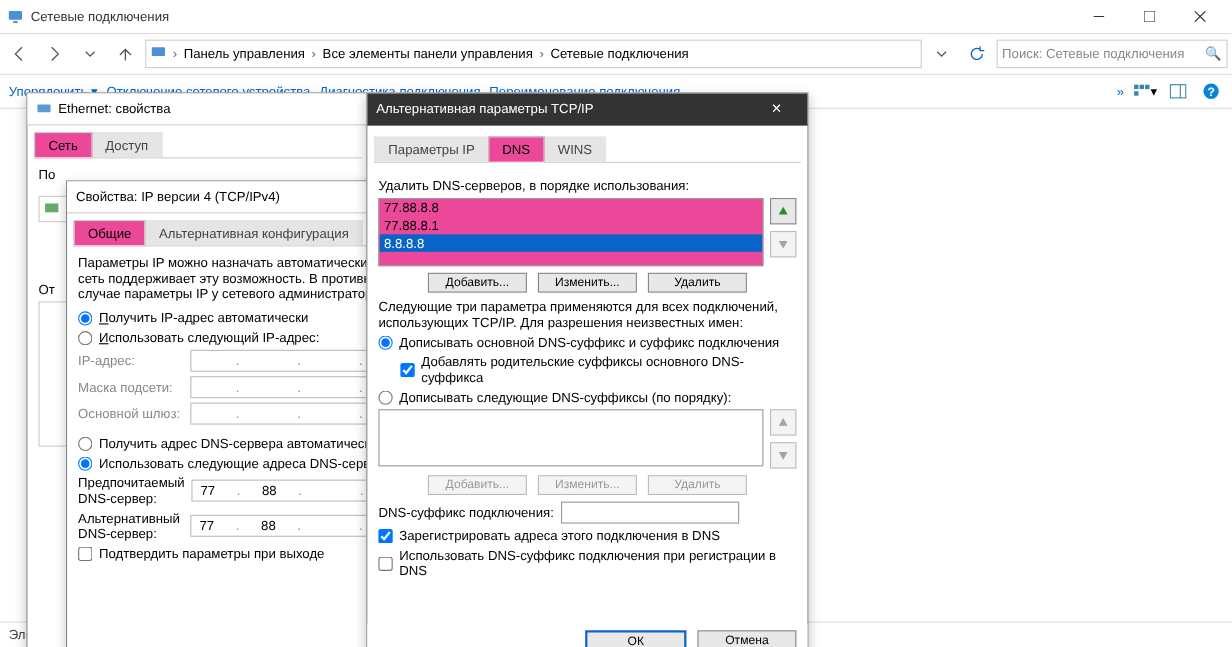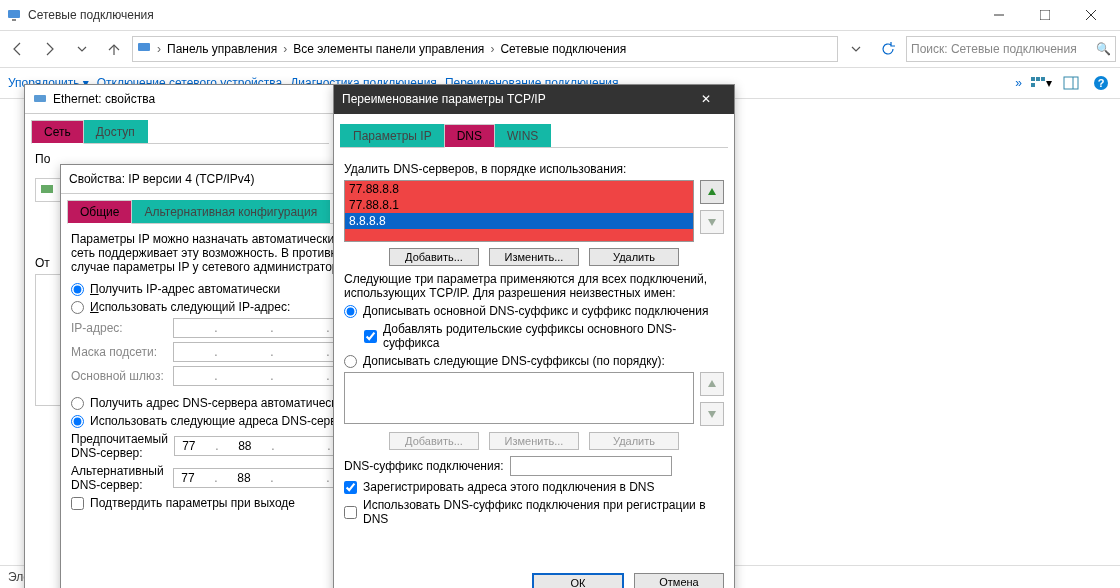--- a/index.html
+++ b/index.html
@@ -23,37 +23,37 @@
   .tbicon{width:22px;height:22px;display:flex;align-items:center;justify-content:center}
   .tbicon svg{width:16px;height:16px}
   .statusbar{position:absolute;left:0;bottom:0;right:0;height:22px;border-top:1px solid #ddd;display:flex;align-items:center;padding:0 8px;color:#444}
   
   .dlg-eth{left:24px;top:84px;width:310px;height:510px}
   .dlg-title{height:28px;background:#fff;border-bottom:1px solid #ccc;display:flex;align-items:center;padding:0 8px}
   .dlg-title.dark{background:#333;color:#fff;border-bottom-color:#333}
   .dlg-close{margin-left:auto;width:40px;text-align:center}
   .tabs{display:flex;border-bottom:1px solid #ccc;margin:6px 6px 0 6px}
   .tab{padding:4px 12px;border:1px solid #ccc;border-bottom:none;background:#fff;margin-right:-1px;position:relative}
-  .tab.inactive{background:#14b8a6;color:#444;border-top-color:transparent;border-left-color:transparent;border-right-color:transparent}
-  .tab.active{background:#be185d;z-index:2;border-bottom:1px solid #fff;margin-bottom:-1px}
+  .tab.inactive{background:#e5e5e5;color:#444;border-top-color:transparent;border-left-color:transparent;border-right-color:transparent}
+  .tab.active{background:#ec4899;z-index:2;border-bottom:1px solid #fff;margin-bottom:-1px}
   .body{padding:8px 10px}
   
   .dlg-ipv4{left:60px;top:164px;width:320px;height:430px}
   .radio,.check{display:flex;align-items:center;gap:6px;margin:4px 0}
   .radio input,.check input{margin:0}
   .label-dis{color:#888}
   .ipfield{display:inline-flex;border:1px solid #bbb;height:18px;align-items:center}
   .ipfield.dis{background:#fff;color:#888}
   .ipfield span{width:28px;text-align:center}
   .ipdot{color:#888}
   .row{display:flex;align-items:center;gap:6px;margin:4px 0}
   .rowlbl{width:170px}
   
   .dlg-adv{left:333px;top:84px;width:400px;height:520px;z-index:50}
-  .listbox{border:1px solid #999;background:#ef4444;height:60px;overflow:hidden}
+  .listbox{border:1px solid #999;background:#ec4899;height:60px;overflow:hidden}
   .listitem{padding:1px 4px}
   .listitem.sel{background:#0a64c8;color:#fff}
   .btnrow{display:flex;gap:10px;justify-content:center;margin:6px 0}
   .btn{border:1px solid #888;background:#e8e8e8;padding:2px 14px;min-width:60px;text-align:center;font-size:11px}
   .btn.dis{color:#999;border-color:#bbb;background:#f4f4f4}
   .btn.primary{border:2px solid #0a64c8}
   .arrowcol{display:flex;flex-direction:column;width:24px;gap:6px}
   .arrowbtn{width:22px;height:22px;border:1px solid #888;background:#e8e8e8;display:flex;align-items:center;justify-content:center}
   .arrowbtn.dis{border-color:#bbb;background:#f4f4f4}
   .arrowbtn svg{width:10px;height:10px}
@@ -285,21 +285,21 @@
     </div>
     <div class="check" style="">
         <input type="checkbox" style="">
         <span>Подтвердить параметры при выходе</span>
       </div>
   </div>
 </div>
 
 <div class="win dlg-adv">
   <div class="dlg-title dark">
-    <span>Переименование параметры TCP/IP</span>
+    <span>Альтернативная параметры TCP/IP</span>
     <span class="dlg-close">✕</span>
   </div>
   <div class="tabs" style="margin-top:10px">
     <div class="tab inactive">Параметры IP</div>
     <div class="tab active">DNS</div>
     <div class="tab inactive">WINS</div>
   </div>
   <div class="body">
     <div class="sectlbl">Удалить DNS-серверов, в порядке использования:</div>
     <div class="flexrow">

